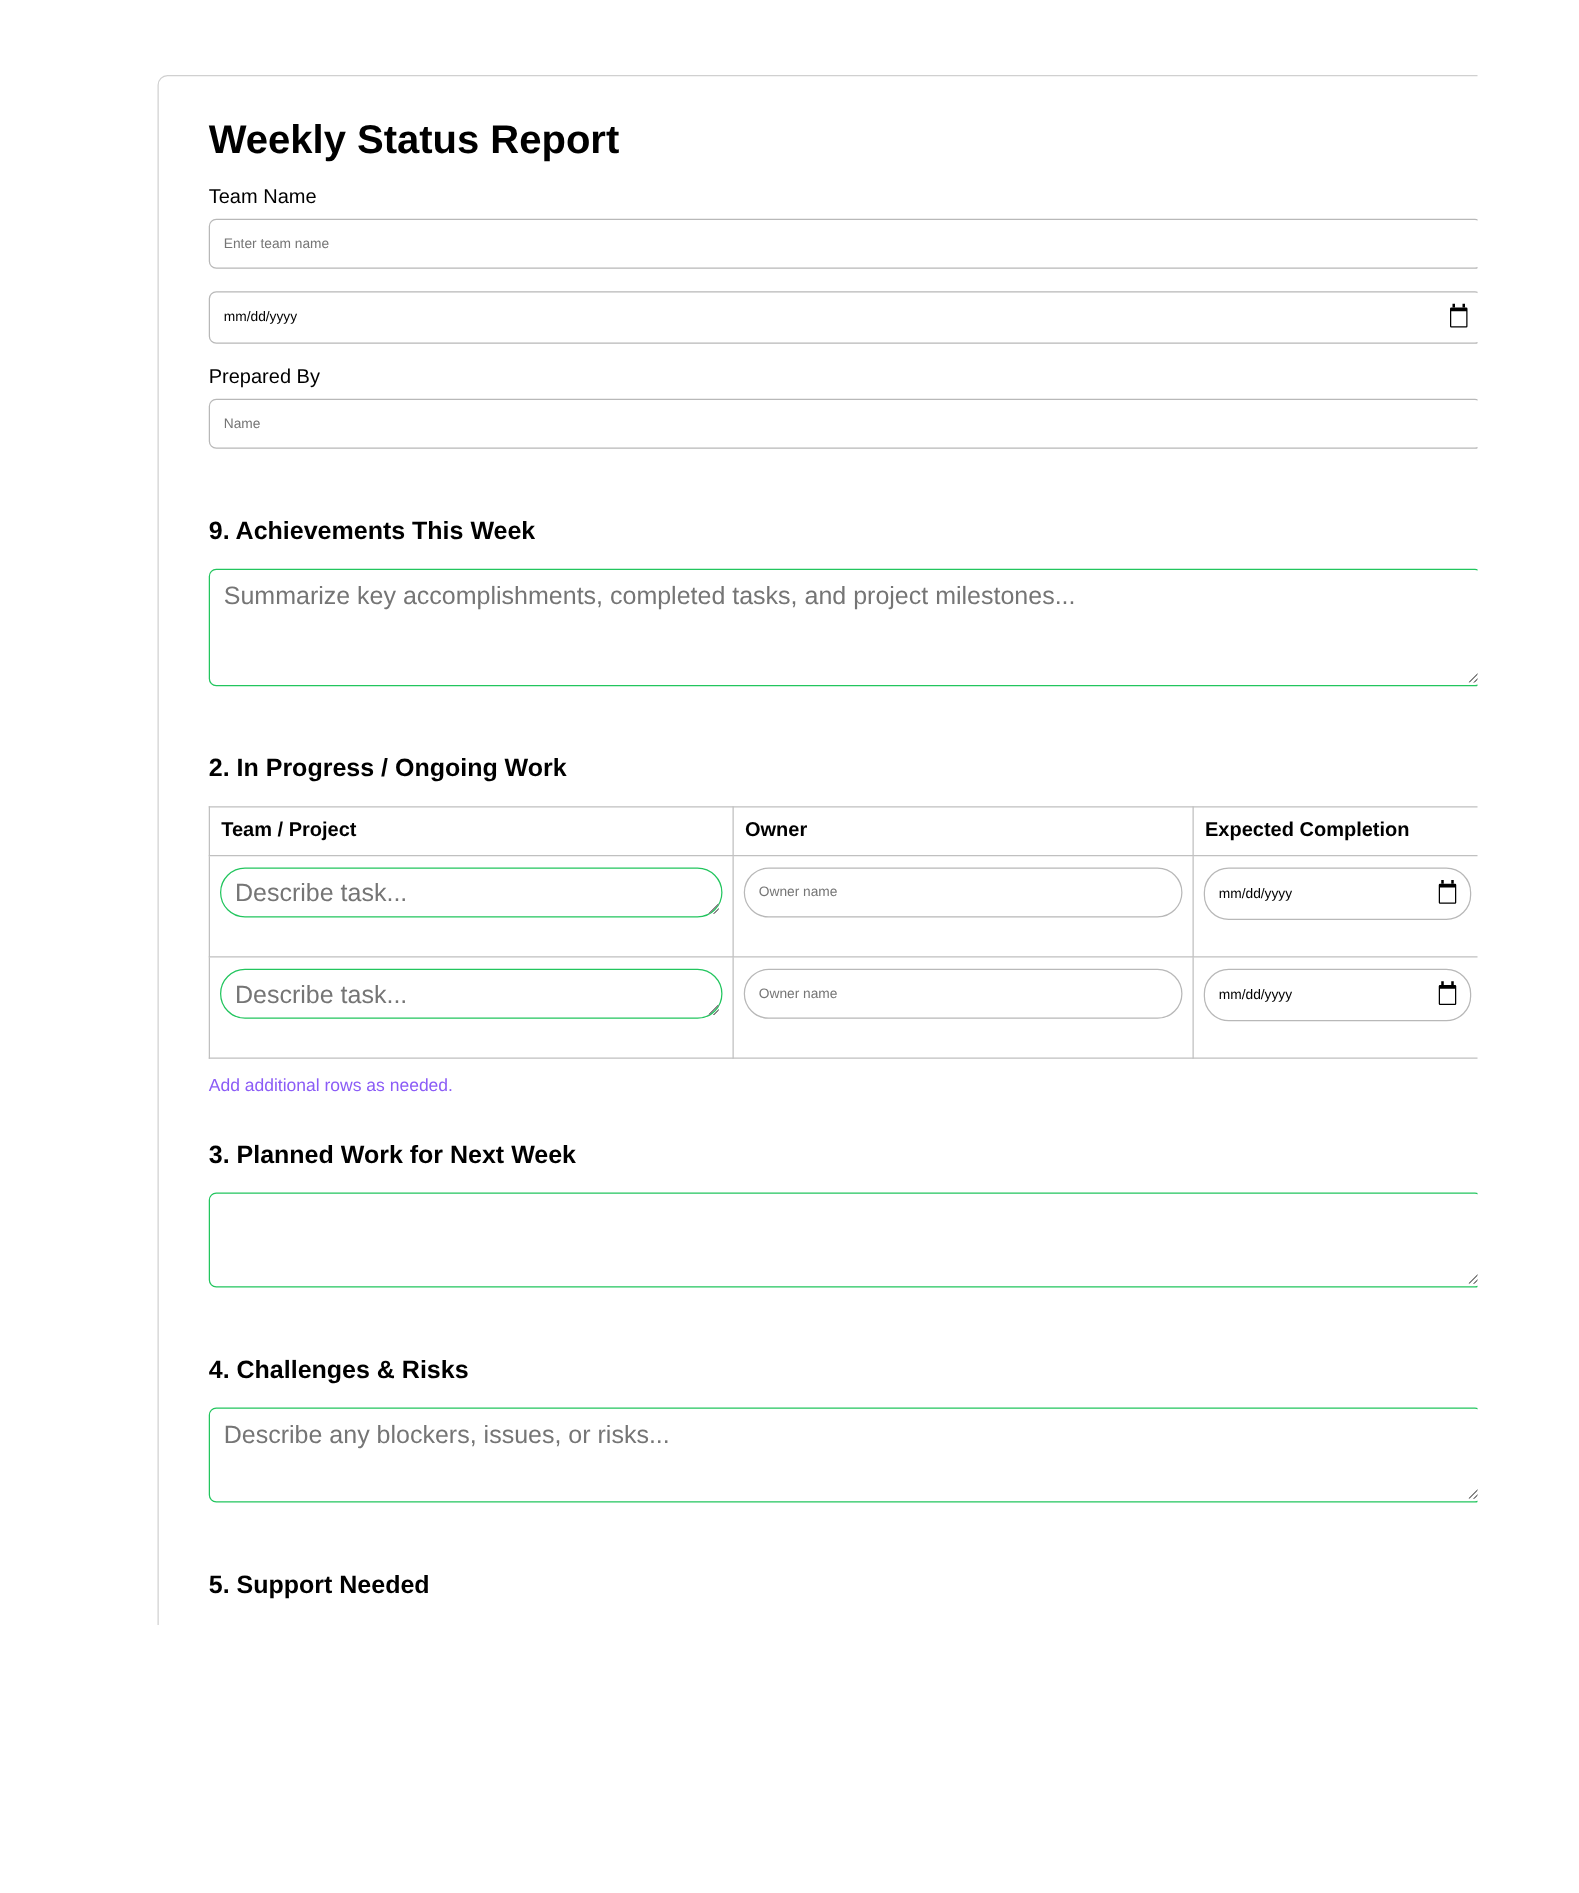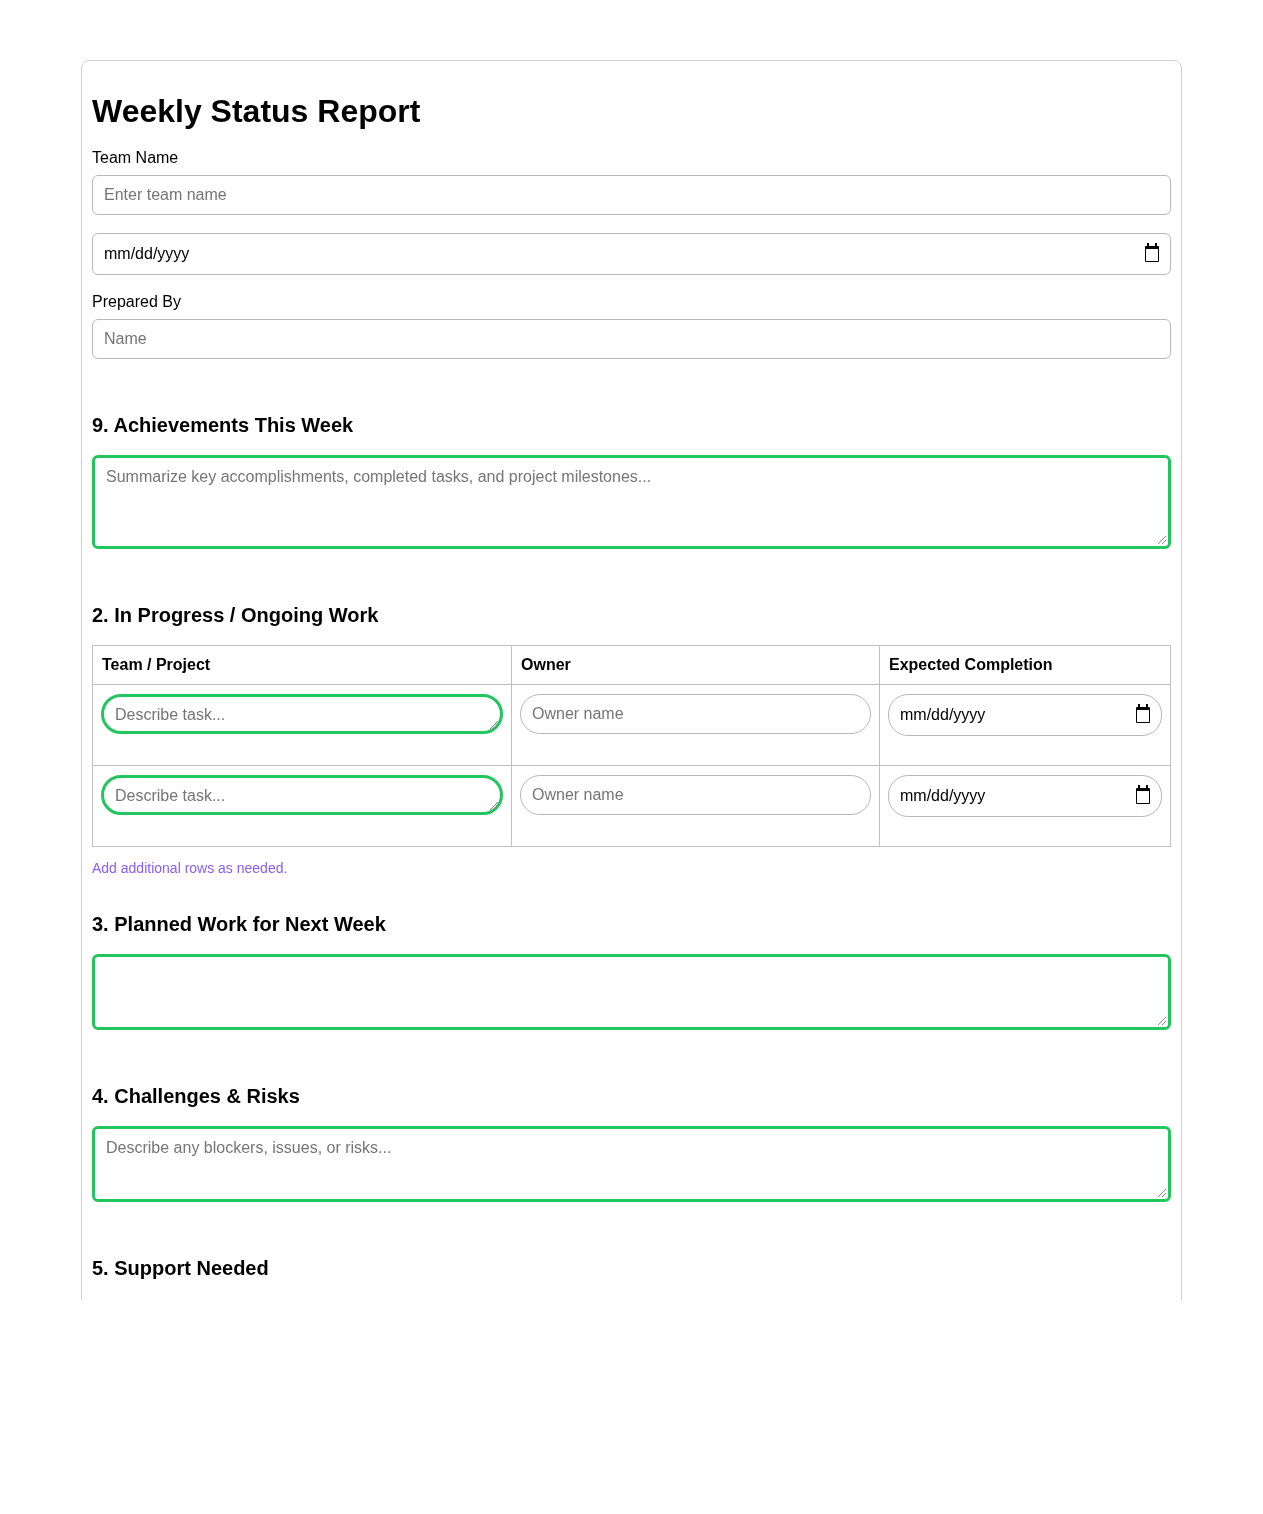--- a/index.html
+++ b/index.html
@@ -1,33 +1,33 @@
 <!DOCTYPE html>
 <html><head>
 <meta charset="utf-8">
 <style>
   html, body { margin: 0; padding: 0; background: #ffffff; }
   body { width: 1263px; height: 1514px; position: relative; overflow: hidden;
          font-family: "Liberation Sans", sans-serif; color: #000; }
   .card-clip { position: absolute; left: 81px; top: 60px; width: 1101px; height: 1240px; overflow: hidden; }
   .card { box-sizing: border-box; width: 1101px; height: 1400px; border: 1px solid #d0d0d0;
-          border-radius: 8px; padding: 24px 10px; background: #fff; }
+          border-radius: 8px; padding: 24px 40px; background: #fff; margin-left: 45px; }
   h1 { font-size: 32px; font-weight: bold; margin: 8px 0 20px 0; line-height: 36px; }
   label.fl { display: block; font-size: 16px; margin: 0 0 8px 0; line-height: 18px; }
   .inp { box-sizing: border-box; width: 100%; height: 40px; border: 1px solid #b8b8b8;
-         border-radius: 6px; padding: 0 11px; font-size: 16px; display: flex; align-items: center;
+         border-radius: 6px; padding: 0 11px; font-size: 11px; display: flex; align-items: center;
          margin-bottom: 18px; }
   .ph { color: #757575; }
   .date { height: 42px; justify-content: space-between; color: #000; }
   .cal { width: 12px; height: 12px; border: 1.5px solid #000; border-top-width: 3px; border-radius: 1px; position: relative; }
   .cal::before, .cal::after { content: ""; position: absolute; top: -6px; width: 2px; height: 3px; background: #000; }
   .cal::before { left: 1px; } .cal::after { right: 1px; }
   h2 { font-size: 20px; font-weight: bold; margin: 0 0 18px 0; line-height: 24px; }
-  .ta { box-sizing: border-box; width: 100%; border: 3px solid #22c55e; border-radius: 6px;
-        padding: 10px 11px; font-size: 16px; position: relative; }
+  .ta { box-sizing: border-box; width: 100%; border: 1px solid #22c55e; border-radius: 6px;
+        padding: 10px 11px; font-size: 20px; position: relative; }
   .grip { position: absolute; right: 2px; bottom: 2px; width: 8px; height: 8px;
           background: linear-gradient(135deg, transparent 45%, #888 45%, #888 55%, transparent 55%, transparent 70%, #888 70%, #888 80%, transparent 80%); }
   table { border-collapse: collapse; width: 100%; font-size: 16px; }
   th, td { border: 1px solid #c0c0c0; text-align: left; vertical-align: top; }
   th { font-weight: bold; padding: 10px 9px; height: 18px; }
   td { padding: 9px 8px; height: 62px; }
   td .inp, td .ta { margin: 0; border-radius: 20px; }
   .hint { font-size: 14px; color: #8b5cf6; margin: 13px 0 36px 0; }
 </style>
 </head>

